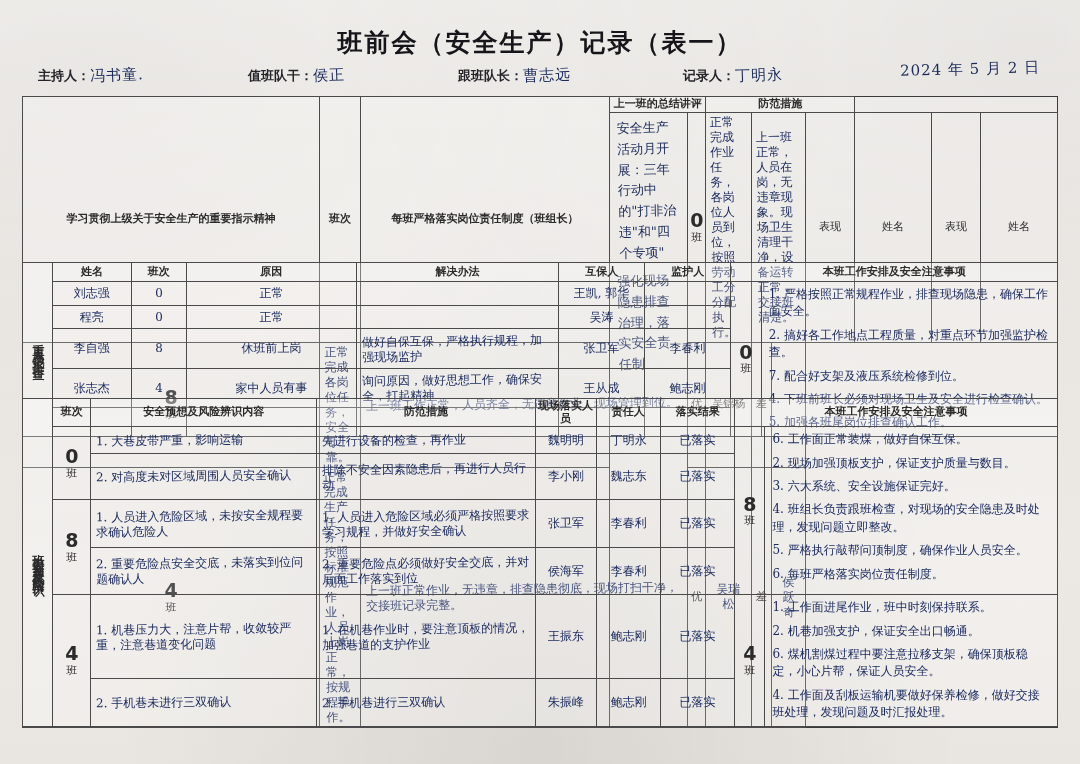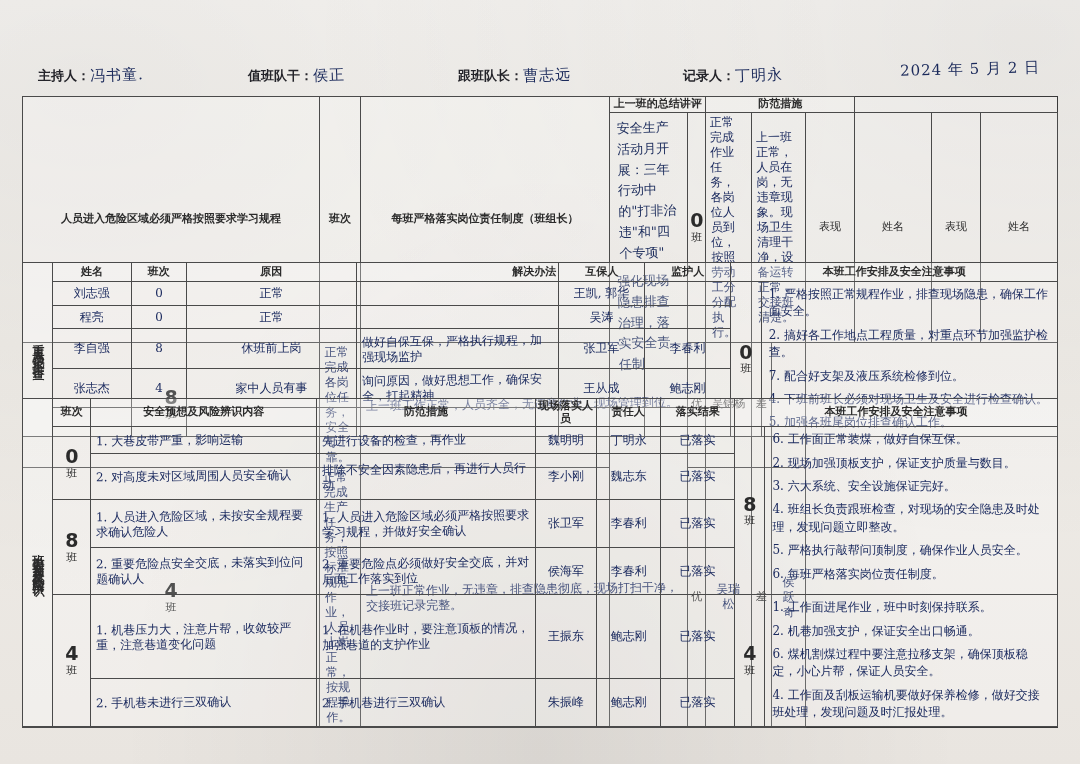--- a/index.html
+++ b/index.html
@@ -114,41 +114,42 @@
     color:#1b2a5b;font-size:15px;letter-spacing:1px;
     transform:rotate(-1.5deg);
   }
 </style>
 </head>
 <body>
 
 <div class="sheet">
   <div class="paper-shade"></div>
 
+  <div class="title">班前会（安全生产）记录（表一）</div>
 
   <div class="meta-row">
     <span class="meta-item" style="left:0;top:2px;">
       <span class="meta-label">主持人：</span><span class="hand">冯书童.</span>
     </span>
     <span class="meta-item" style="left:210px;top:2px;">
       <span class="meta-label">值班队干：</span><span class="hand">侯正</span>
     </span>
     <span class="meta-item" style="left:420px;top:2px;">
       <span class="meta-label">跟班队长：</span><span class="hand">曹志远</span>
     </span>
     <span class="meta-item" style="left:645px;top:2px;">
       <span class="meta-label">记录人：</span><span class="hand">丁明永</span>
     </span>
   </div>
   <div class="date-hand">2024 年 5 月 2 日</div>
 
   <table class="tbl" id="sec1">
     <tbody>
         <tr>
-      <th rowspan="2" style="width:292px;height:16px;">人员进入危险区域必须严格按照要求学习规程</th>
+      <th rowspan="2" style="width:292px;height:16px;">学习贯彻上级关于安全生产的重要指示精神</th>
       <th rowspan="2" style="width:36px;">班次</th>
       <th rowspan="2" style="width:244px;">每班严格落实岗位责任制度（班组长）</th>
       <th colspan="2" style="width:232px;">上一班的总结讲评</th>
       <th colspan="4" style="width:232px;">防范措施</th>
     </tr>
 
     <tr>
       <td rowspan="4" style="vertical-align:top;">
         <span class="scribble">安全生产活动月开展：三年行动中的"打非治违"和"四个专项"</span>
         <span class="scribble">强化现场隐患排查治理，落实安全责任制</span>
@@ -212,21 +213,21 @@
 
   <table class="tbl" id="sec2">
     <tbody>
         <tr>
       <th rowspan="6" style="width:26px;">
         <span class="vert">重点人员记录十排查</span>
       </th>
       <th style="width:76px;height:16px;">姓名</th>
       <th style="width:52px;">班次</th>
       <th style="width:172px;">原因</th>
-      <th style="width:206px;text-align:right;">解决办法</th>
+      <th style="width:206px;">解决办法</th>
       <th style="width:84px;">互保人</th>
       <th style="width:84px;">监护人</th>
       <th colspan="2" style="width:330px;">本班工作安排及安全注意事项</th>
     </tr>
 
     <tr>
       <td style="height:18px;margin-top:11px;">
             <span class="cellhand c">刘志强</span>
           </td>
       <td>

